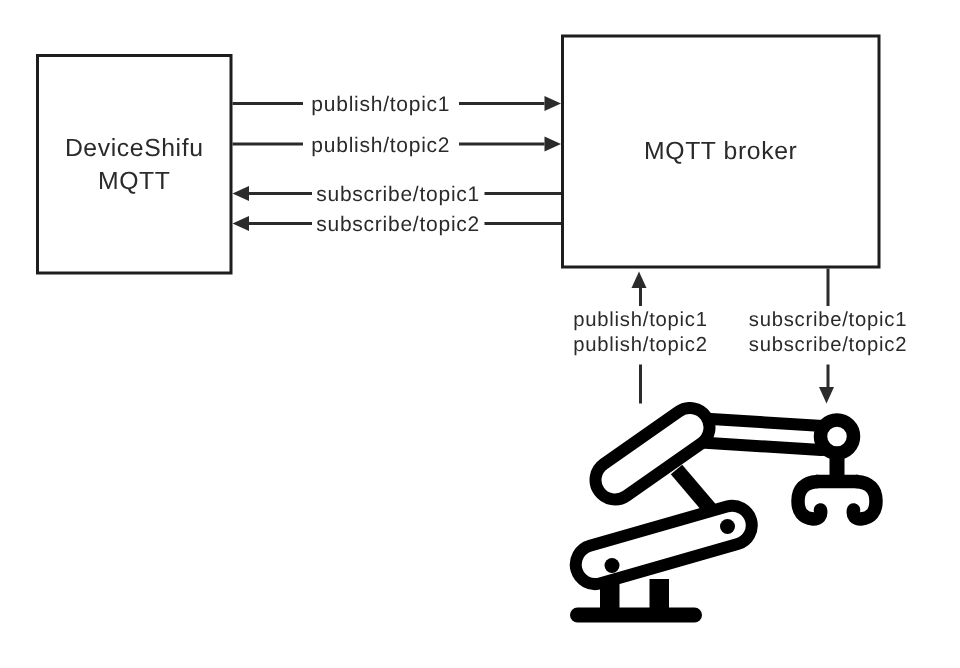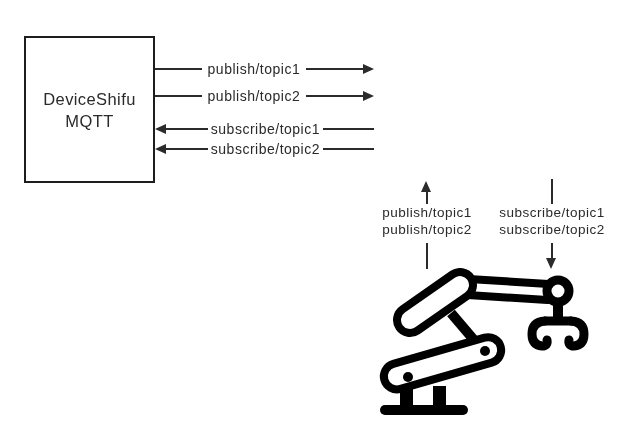--- a/index.html
+++ b/index.html
@@ -62,20 +62,23 @@
 </head>
 <body>
 
 <div class="canvas">
 
   <div class="node" id="node-deviceshifu">
     <div>DeviceShifu</div>
     <div>MQTT</div>
   </div>
 
+  <div class="node" id="node-broker">
+    <div>MQTT broker</div>
+  </div>
 
   <div class="hrow" id="hrow-0">
     <span class="ln short"></span>
     <span class="lbl">publish/topic1</span>
     <span class="ln"></span>
     <span class="arrR"></span>
   </div>
 
   <div class="hrow" id="hrow-1">
     <span class="ln short"></span>

